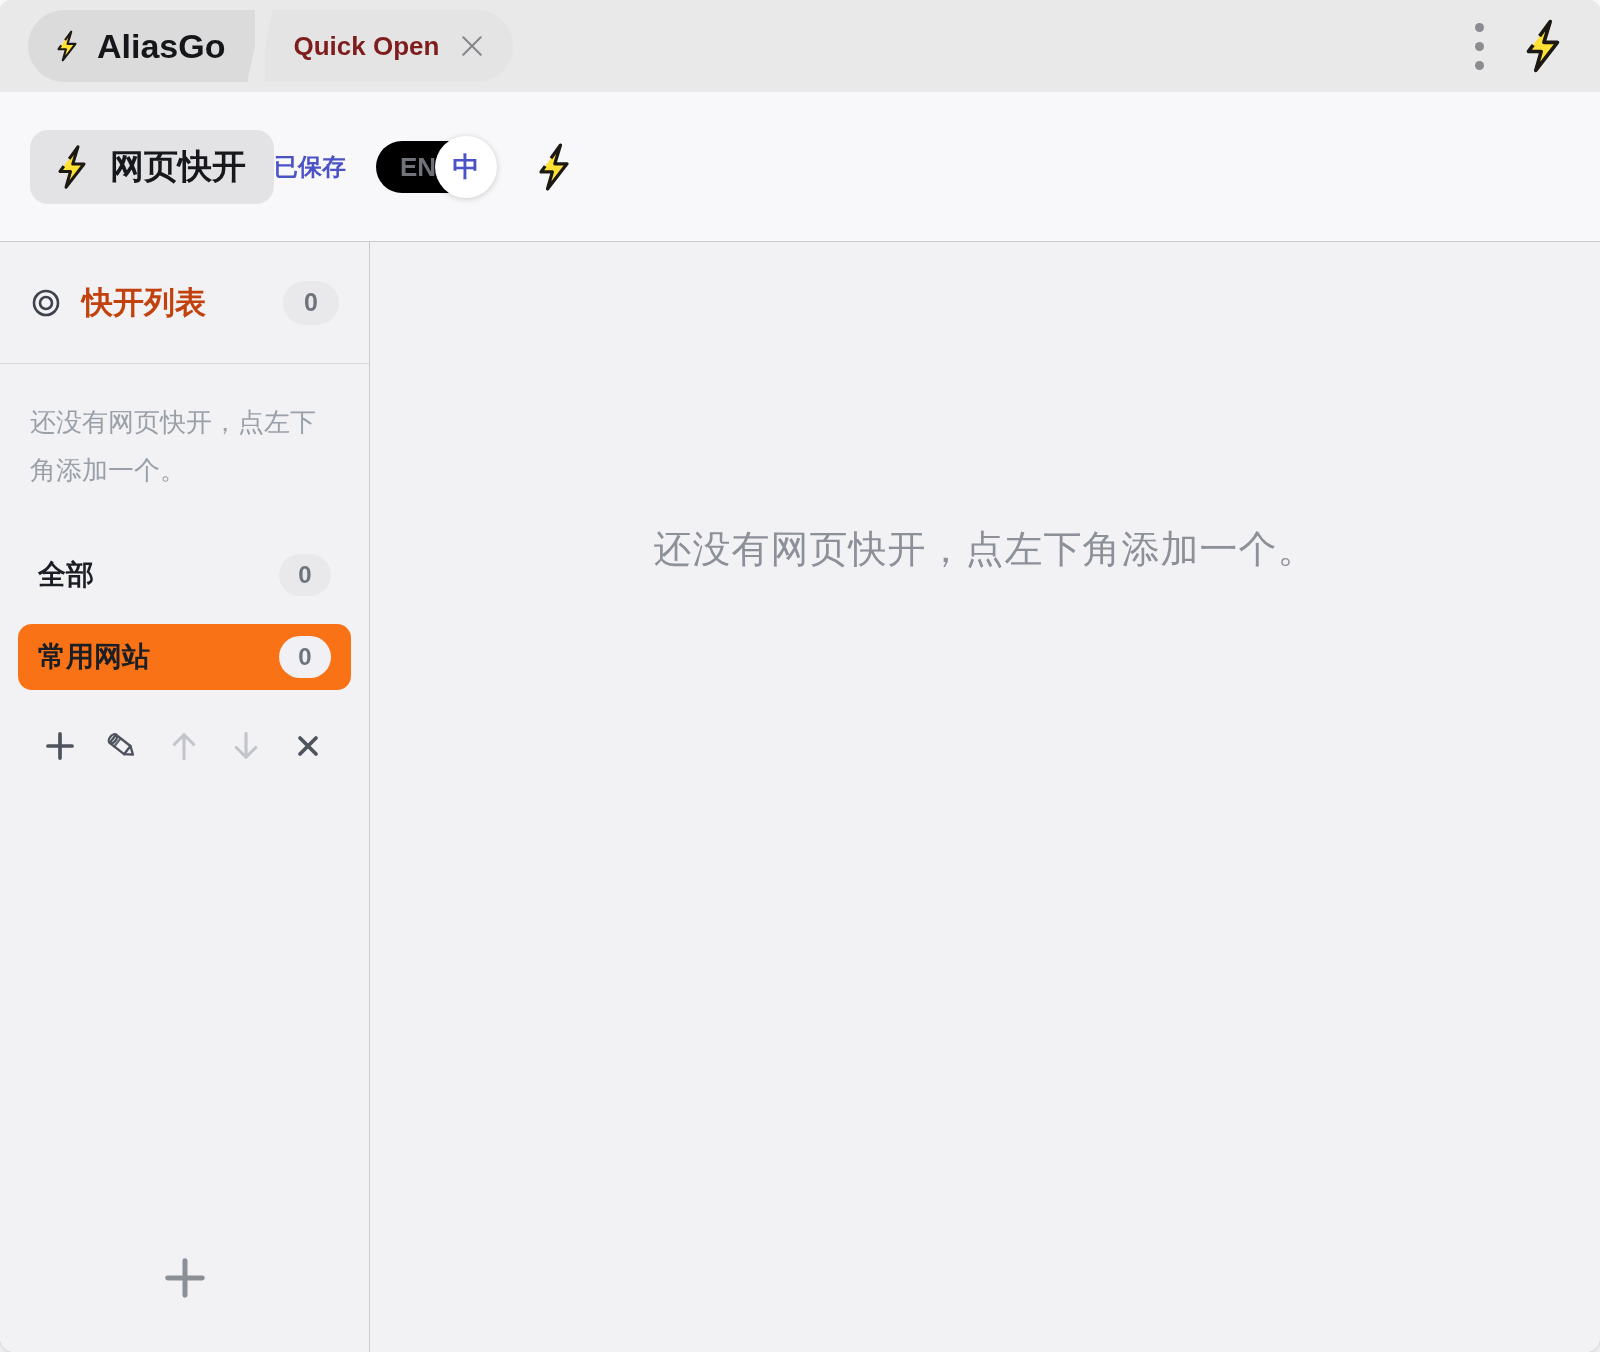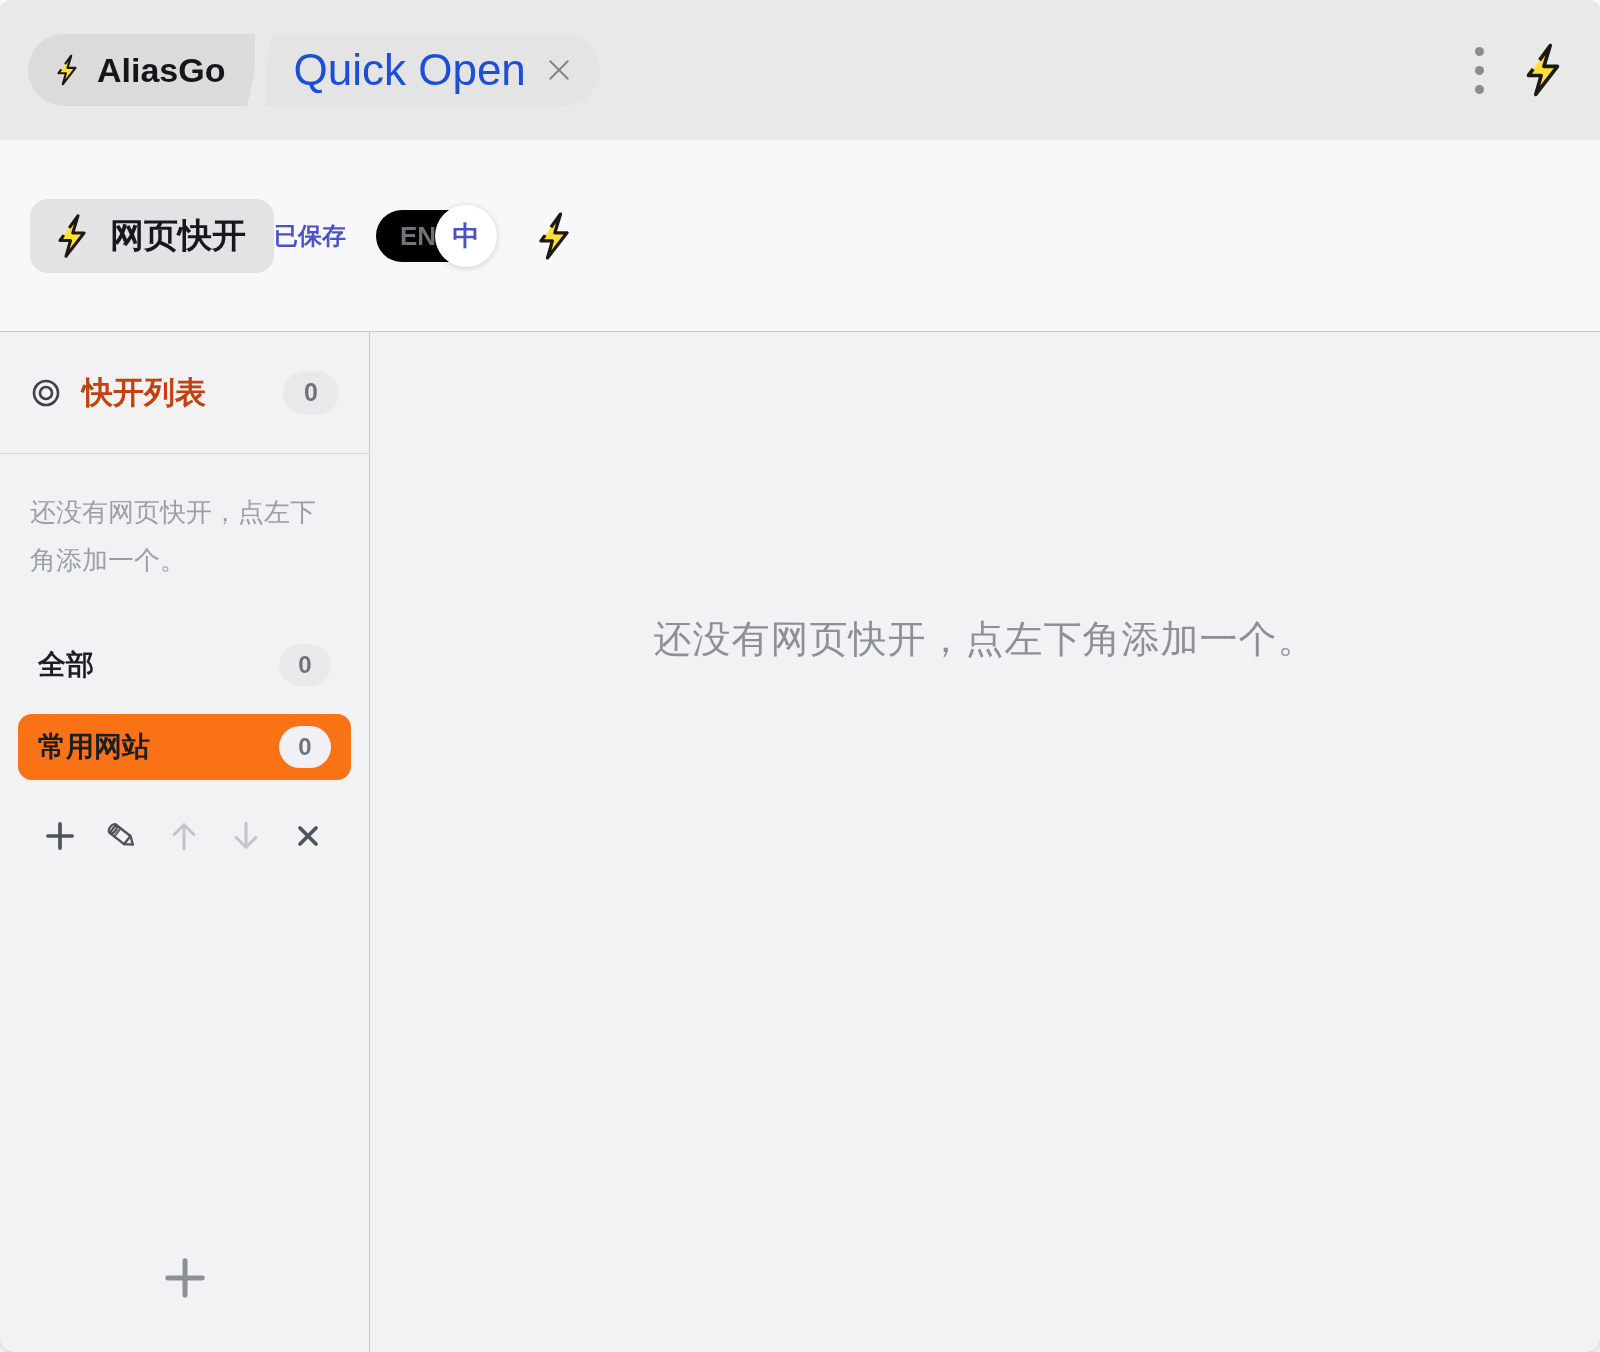--- a/index.html
+++ b/index.html
@@ -5,33 +5,33 @@
   * { margin:0; padding:0; box-sizing:border-box; }
   html,body { background:#fdfdfd; font-family:"Liberation Sans","DejaVu Sans",sans-serif; }
   .app {
     width:1600px; height:1352px; border-radius:14px; overflow:hidden;
     display:flex; flex-direction:column;
     box-shadow:0 0 0 1px rgba(0,0,0,.07), 0 4px 14px rgba(0,0,0,.18);
     background:#f2f2f4;
   }
 
   
-  .topbar { height:140px; flex:none; background:#e9e9ea; display:flex; align-items:center; padding:0 28px; }
+  .topbar { height:92px; flex:none; background:#e9e9ea; display:flex; align-items:center; padding:0 28px; }
   .tabgroup { display:flex; height:72px; border-radius:36px; overflow:hidden; }
   .tab-app { background:#dbdbdc; display:flex; align-items:center; gap:13px; padding:0 30px 0 22px; cursor:default; }
   .tab-app .label { font-size:34px; font-weight:700; color:#151619; }
   .tab-divider { width:10px; background:#e9e9ea; transform:skewX(-12deg); }
   .tab-page { background:#e4e4e5; display:flex; align-items:center; gap:18px; padding:0 26px 0 28px; }
-  .tab-page .label { font-size:44px; font-weight:400; color:#1d4ed8; }
+  .tab-page .label { font-size:26px; font-weight:700; color:#7f1d1d; }
   .topbar-right { margin-left:auto; display:flex; align-items:center; gap:24px; }
   .kebab { display:flex; flex-direction:column; gap:10px; padding:8px 6px; cursor:pointer; }
   .kebab i { width:9px; height:9px; border-radius:50%; background:#8c8c90; }
 
   
-  .toolbar { height:192px; flex:none; background:#f8f8fa; border-bottom:1px solid #c9c9ce;
+  .toolbar { height:150px; flex:none; background:#f8f8fa; border-bottom:1px solid #c9c9ce;
              display:flex; align-items:center; padding:12px 30px; }
   .app-btn { height:74px; border-radius:18px; background:#e3e3e5; display:flex; align-items:center;
              gap:14px; padding:0 28px 0 18px; cursor:pointer; }
   .app-btn .label { font-size:34px; font-weight:700; color:#17181c; }
   .search { flex:1; }
   .search input { border:none; background:transparent; outline:none; width:600px;
                   font-size:33px; color:#333; margin-left:26px;
                   font-family:"Liberation Sans","DejaVu Sans",sans-serif; }
   .search input::placeholder { color:#a7abb3; }
   .saved { color:#4a52c6; font-size:24px; font-weight:700; }

